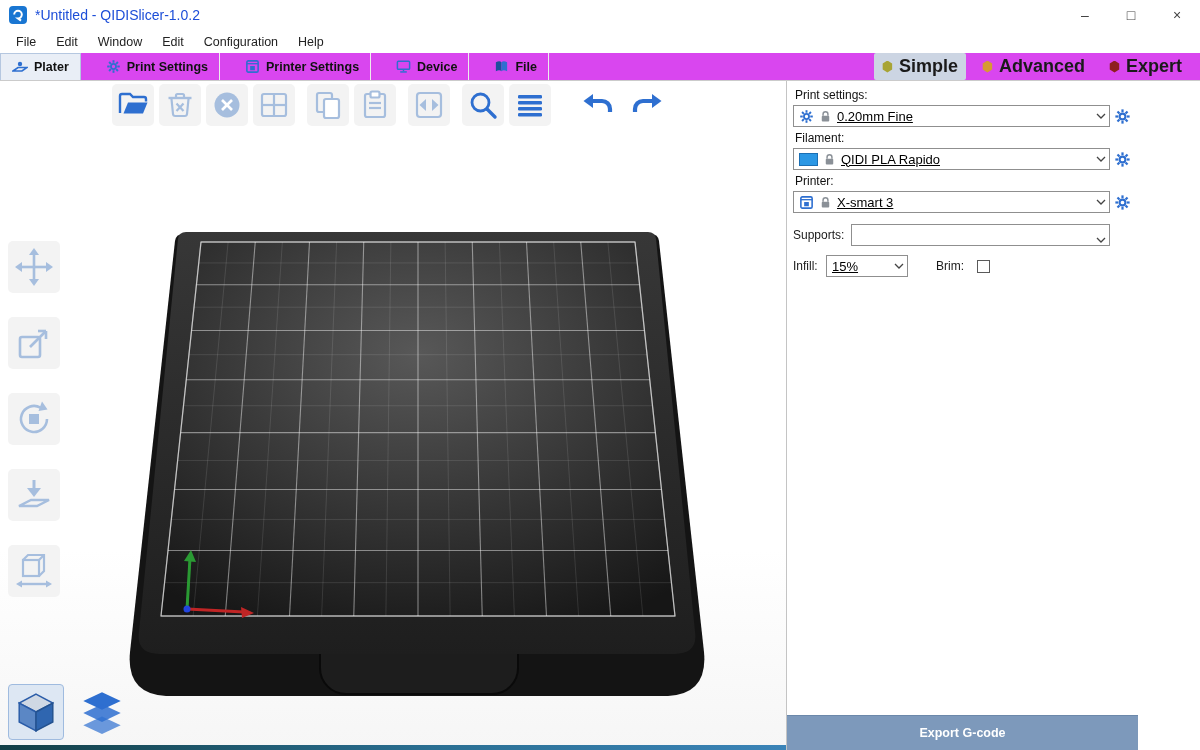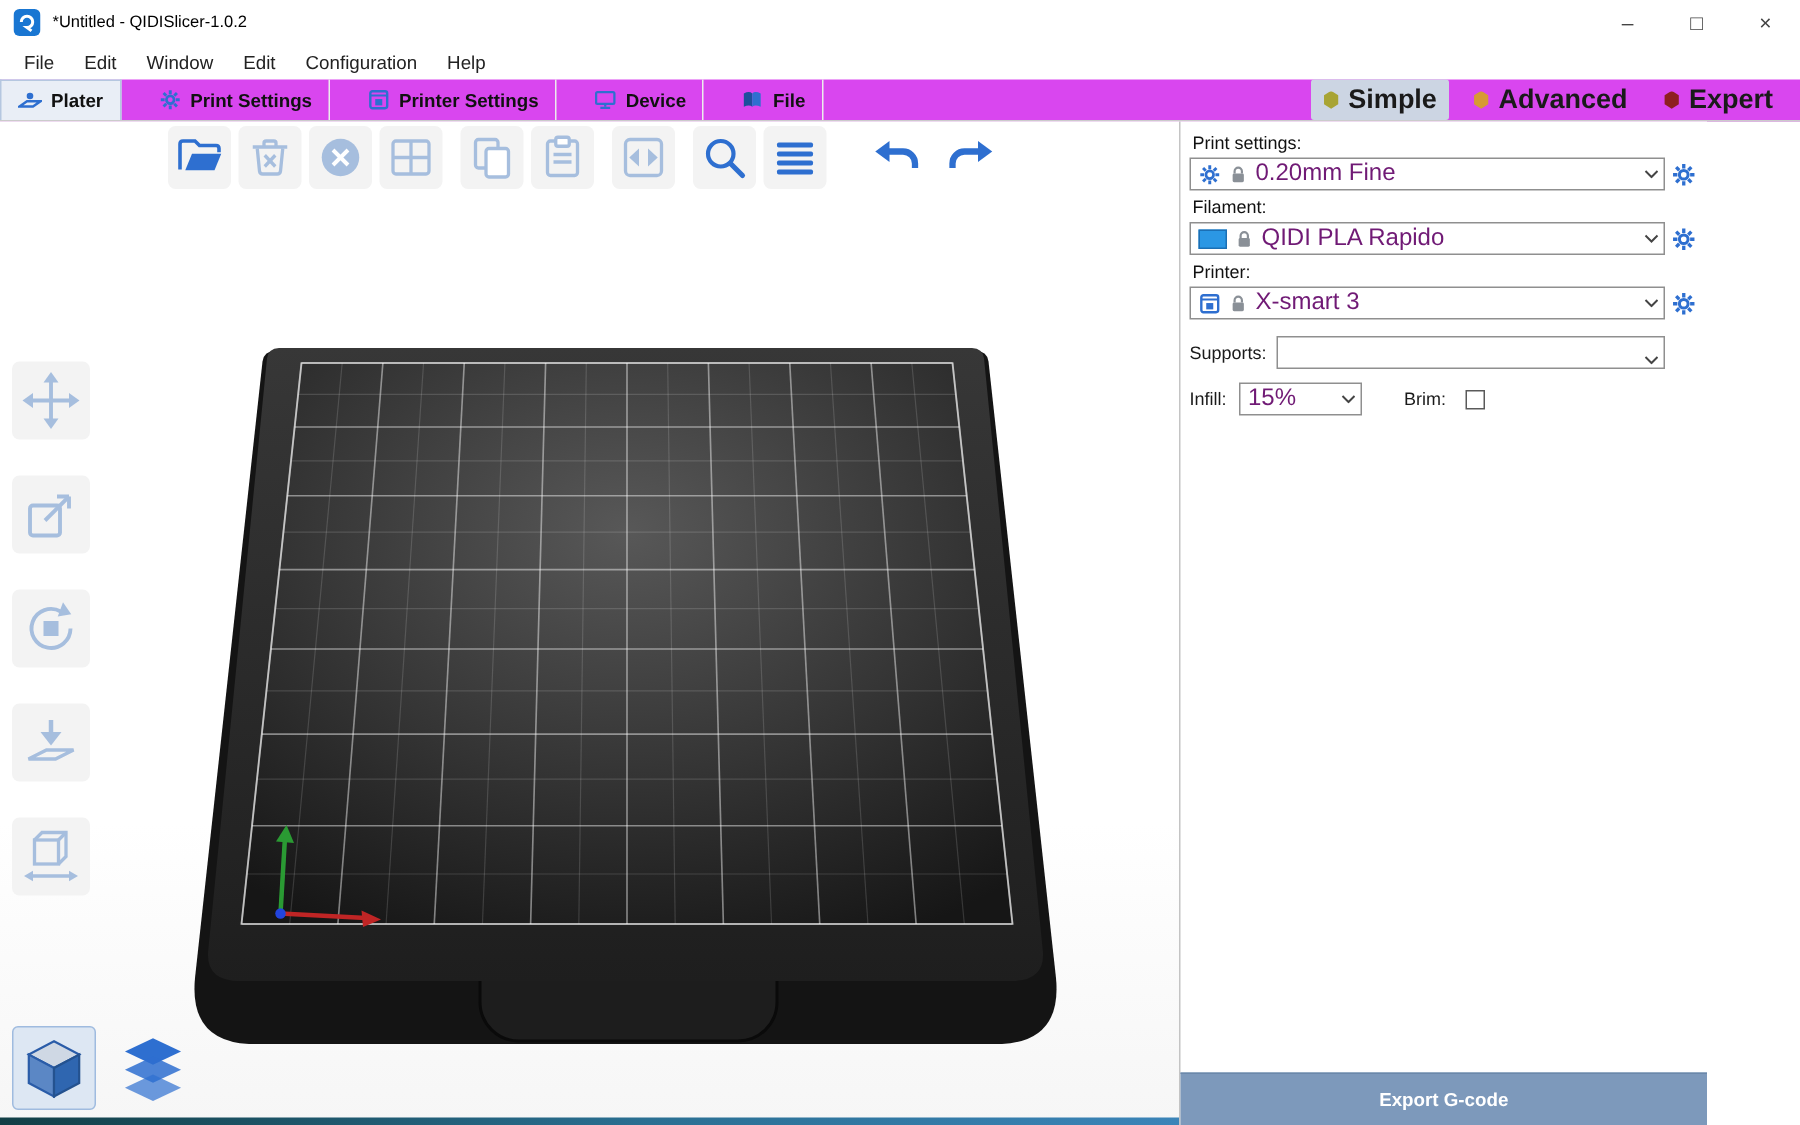--- a/index.html
+++ b/index.html
@@ -9,21 +9,21 @@
     font-family:"Liberation Sans", sans-serif; background:#fff; color:#1a1a1a;
     -webkit-font-smoothing:antialiased;
   }
   svg { display:block; }
   .blue { color:#2e6fd0; }
   .dim  { color:#a6bede; }
 
   
   .titlebar { height:30px; display:flex; align-items:center; position:relative; background:#fff; }
   .app-logo { margin-left:9px; }
-  .win-title { margin-left:8px; font-size:11px; color:#000000; }
+  .win-title { margin-left:8px; font-size:14px; color:#1d4ed8; }
   .win-controls { position:absolute; right:0; top:0; height:30px; display:flex; }
   .win-btn { width:46px; height:30px; display:flex; align-items:center; justify-content:center;
              font-size:14px; color:#444; }
 
   
   .menubar { height:23px; display:flex; align-items:center; padding-left:6px; background:#fff; }
   .menu-item { padding:0 10px; font-size:12.5px; color:#222; }
 
   
   .tabbar { height:28px; display:flex; align-items:stretch; border-bottom:1px solid #cbcbcb; background:#d946ef;gap:14px; }
@@ -57,21 +57,21 @@
   .bottom-strip { position:absolute; left:0; bottom:0; width:786px; height:5px;
                   background:linear-gradient(90deg,#123f46,#2a6f92 55%,#3b84b8); }
 
   
   .sidebar { position:absolute; left:786px; top:81px; width:352px; bottom:0;
              background:#fff; border-left:1px solid #c4c4c4; padding:4px 4px 0 6px; }
   .sb-label { font-size:12px; margin:3px 2px 3px 2px; color:#111; }
   .combo-row { display:flex; align-items:center; margin:0 0 4px 0; }
   .combo { flex:1; display:flex; align-items:center; height:22px; border:1px solid #8f8f8f;
            background:#fff; padding-left:5px; gap:5px; min-width:0; }
-  .combo-text { font-size:16px; color:#701a75; white-space:nowrap; overflow:hidden; flex:1; }
+  .combo-text { font-size:13px; color:#000000; white-space:nowrap; overflow:hidden; flex:1;text-decoration:underline; }
   .dd { width:17px; height:100%; display:flex; align-items:center; justify-content:center; margin-left:auto; flex:none; }
   .gear-btn { width:24px; display:flex; align-items:center; justify-content:center; flex:none; }
   .swatch { width:19px; height:13px; border:1px solid #1b6fb4; flex:none; background:#2b97e4; }
 
   .row-supports { display:flex; align-items:center; margin-top:11px; }
   .sb-inline-label { font-size:12px; flex:none; }
   .row-supports .sb-inline-label { width:58px; }
   .spacer { width:24px; flex:none; }
 
   .row-infill { display:flex; align-items:center; margin-top:9px; }

